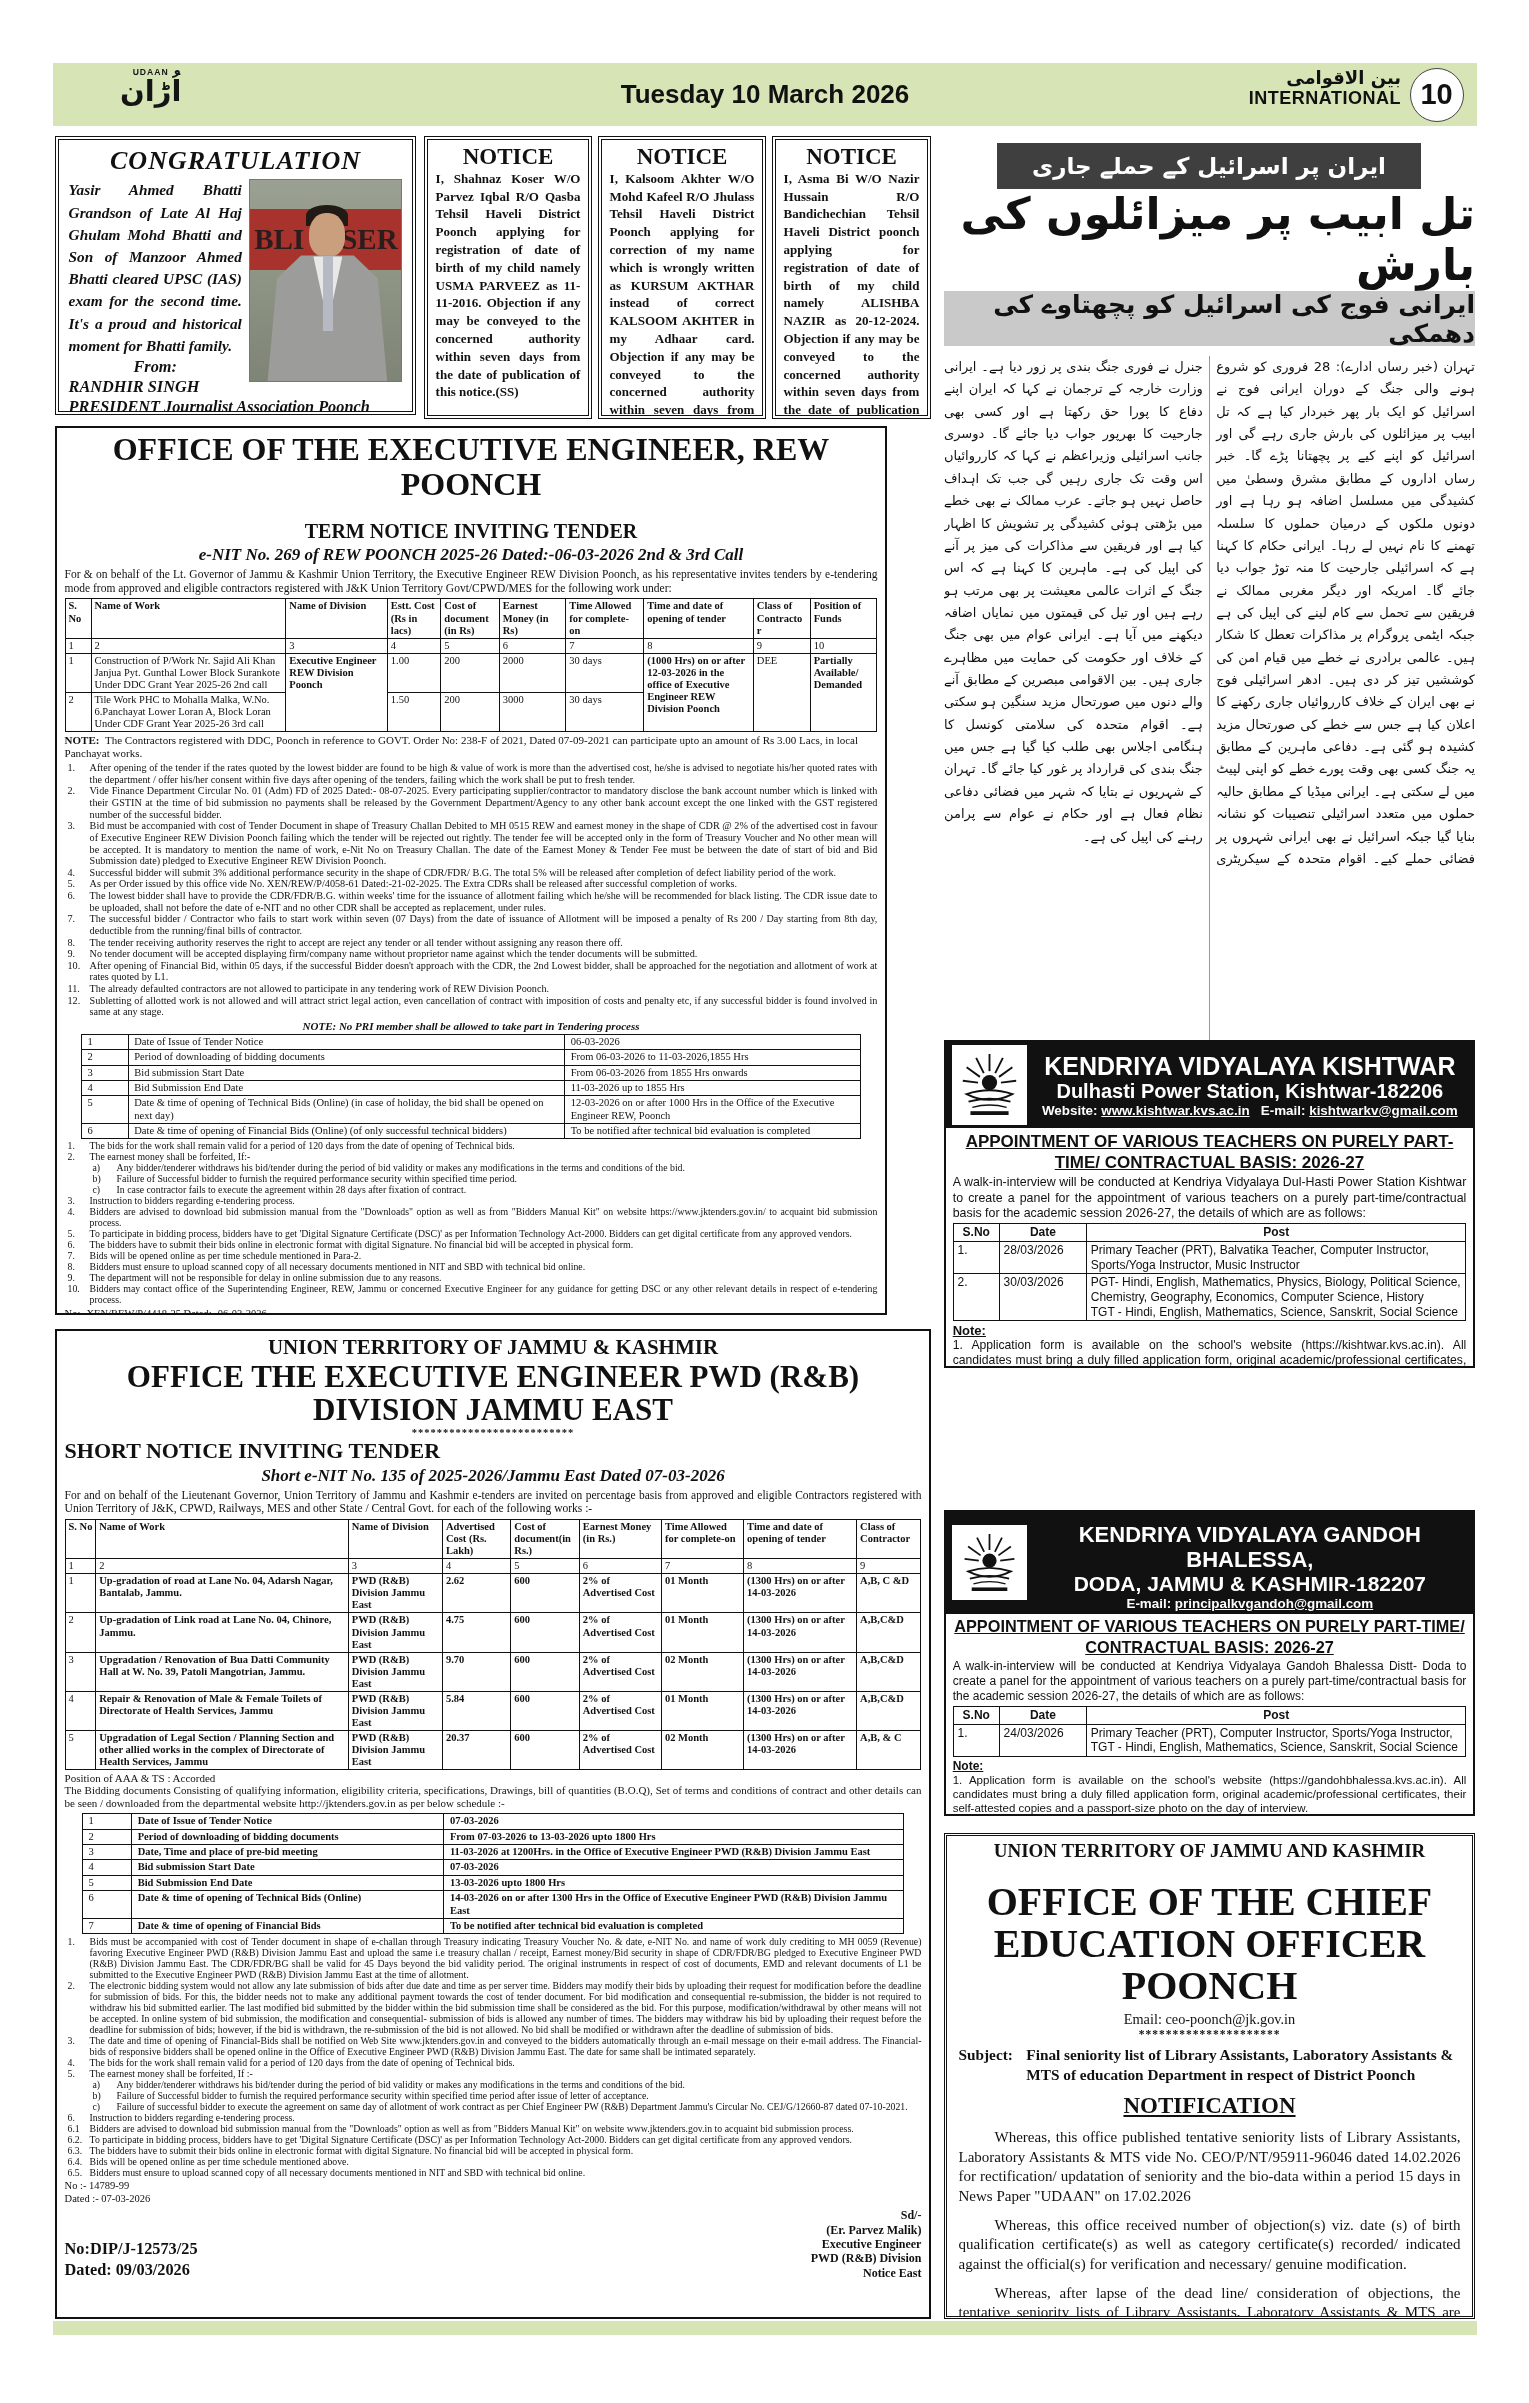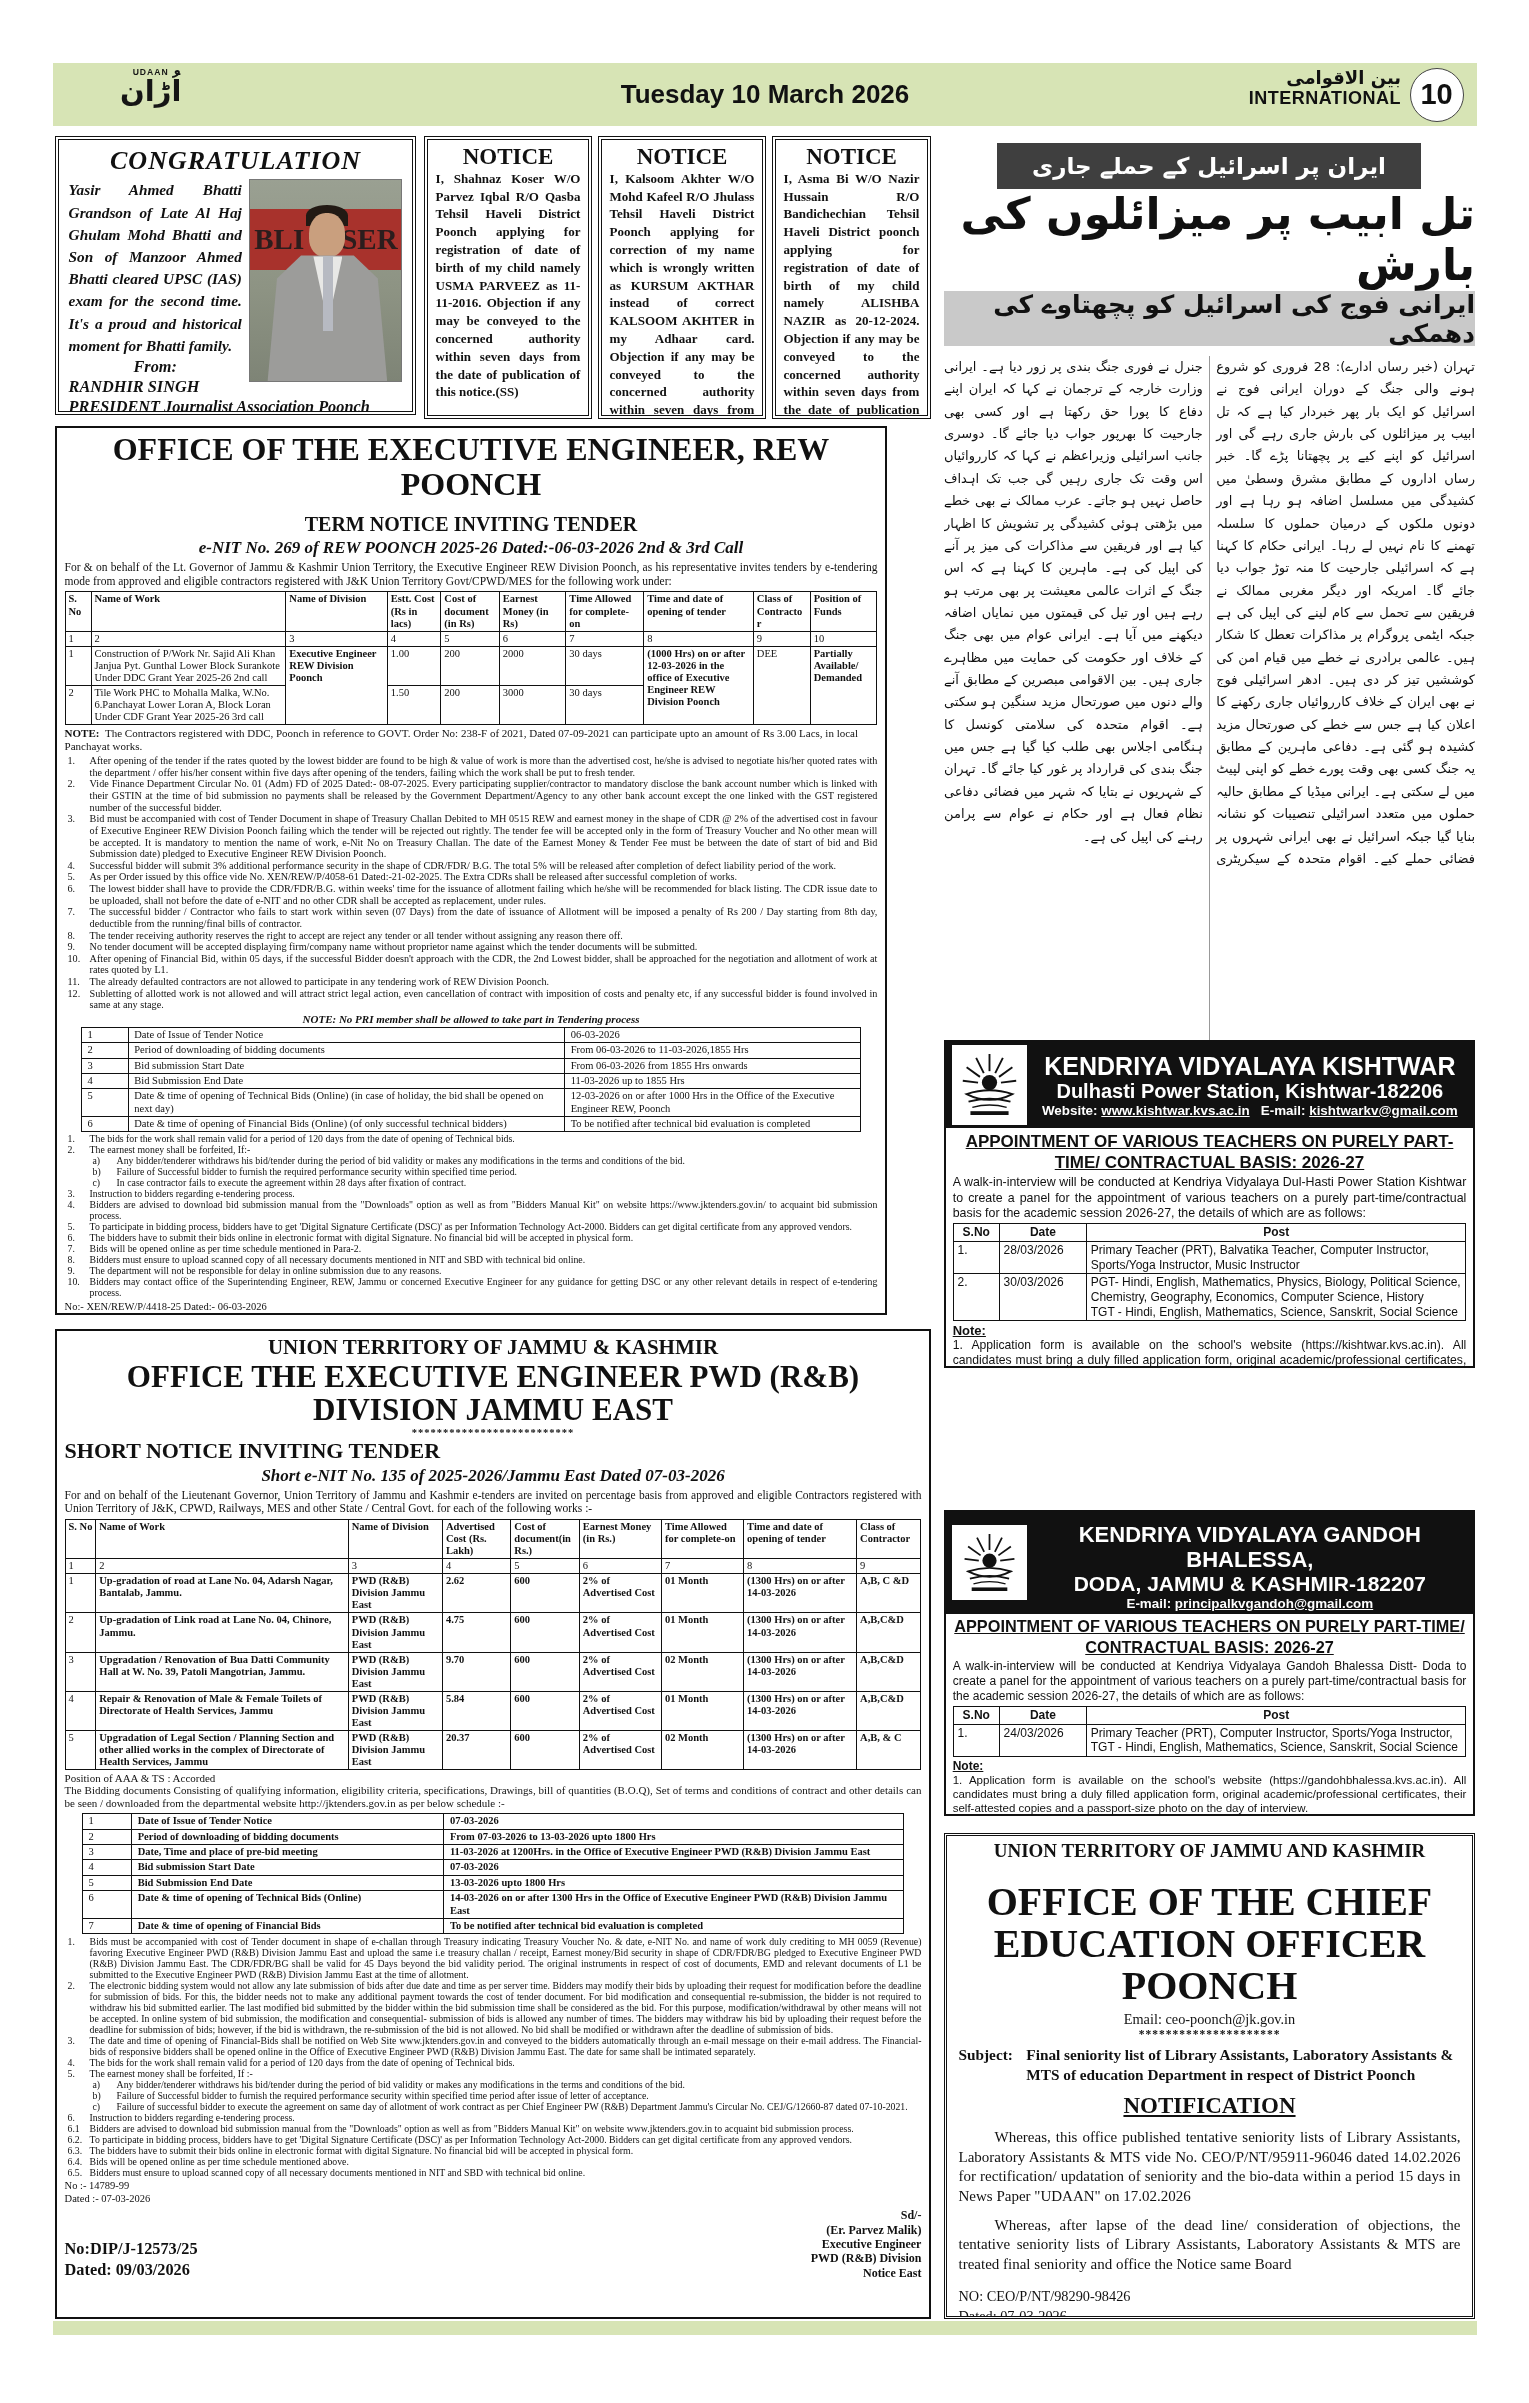--- a/index.html
+++ b/index.html
@@ -50,21 +50,21 @@
   .notice { top:136px; height:283px; padding:3.8px 7.6px; }
   .notice.n1 { left:424px; width:168px; }
   .notice.n2 { left:598px; width:168px; }
   .notice.n3 { left:772px; width:159px; }
   .nt-title { text-align:center; font-size:23px; font-weight:bold; }
   .nt-body { font-size:13px; font-weight:bold; text-align:justify; line-height:1.37; }
 
   
   .rew { left:55px; top:426px; width:832px; height:889px; padding:3.8px 7.6px; }
   .t-office { text-align:center; font-size:32px; font-weight:bold; line-height:1.1; }
-  .t-sub { text-align:center; font-size:20px; font-weight:bold; margin-top:11px; }
+  .t-sub { text-align:center; font-size:20px; font-weight:bold; margin-top:18px; }
   .t-nit { text-align:center; font-size:17px; font-weight:bold; font-style:italic; margin-top:1.9px; }
   .t-intro { font-size:11.5px; text-align:justify; line-height:1.2; margin-top:2.9px; }
   table.grid { border-collapse:collapse; width:100%; table-layout:fixed; }
   table.grid th, table.grid td { border:1px solid #111; font-size:10.5px; line-height:1.15;
        padding:1px 2.9px; vertical-align:top; text-align:left; word-wrap:break-word; }
   table.grid th { font-weight:bold; }
   td.c, th.c { text-align:center; vertical-align:middle; }
   td.b { font-weight:bold; }
   .numrow td { padding:0 2.9px; font-size:10px; }
   .t-note { font-size:11px; margin-top:1.9px; line-height:1.2; }
@@ -850,20 +850,21 @@
     <div class="ceo-ut">UNION TERRITORY OF JAMMU AND KASHMIR</div>
     <div class="ceo-office">OFFICE OF THE CHIEF EDUCATION OFFICER POONCH</div>
     <div class="ceo-email">Email: ceo-poonch@jk.gov.in</div>
     <div class="ceo-stars">*********************</div>
     <div class="ceo-subj">
       <div class="sl">Subject:</div>
       <div>Final seniority list of Library Assistants, Laboratory Assistants &amp; MTS of education Department in respect of District Poonch</div>
     </div>
     <div class="ceo-notif">NOTIFICATION</div>
     <div class="ceo-para">Whereas, this office published tentative seniority lists of Library Assistants, Laboratory Assistants &amp; MTS vide No. CEO/P/NT/95911-96046 dated 14.02.2026 for rectification/ updatation of seniority and the bio-data within a period 15 days in News Paper "UDAAN" on 17.02.2026</div>
+    <div class="ceo-para">Whereas, this office received number of objection(s) viz. date (s) of birth qualification certificate(s) as well as category certificate(s) recorded/ indicated against the official(s) for verification and necessary/ genuine modification.</div>
     <div class="ceo-para">Whereas, after lapse of the dead line/ consideration of objections, the tentative seniority lists of Library Assistants, Laboratory Assistants &amp; MTS are treated final seniority and office the Notice same Board</div>
     <div class="ceo-no">
       <div>NO: CEO/P/NT/98290-98426</div>
       <div>Dated: 07-03-2026</div>
     </div>
     <div class="ceo-foot">
 
       <div class="ceo-sig">
         <div>sd/-</div>
 

